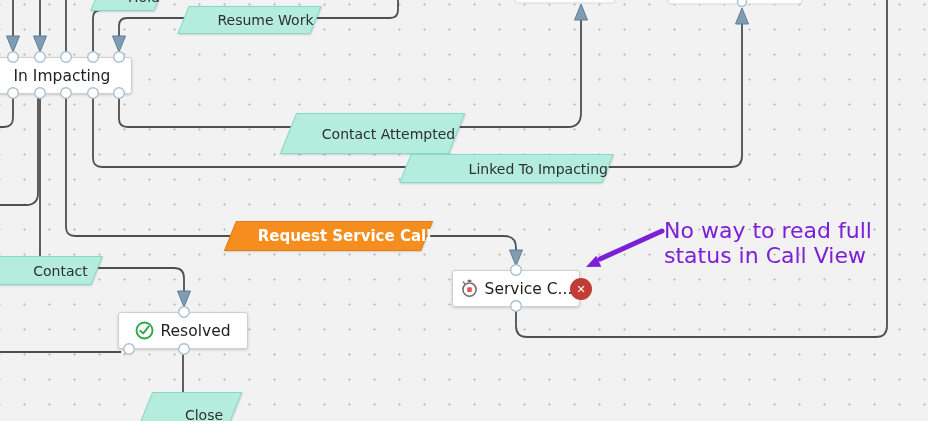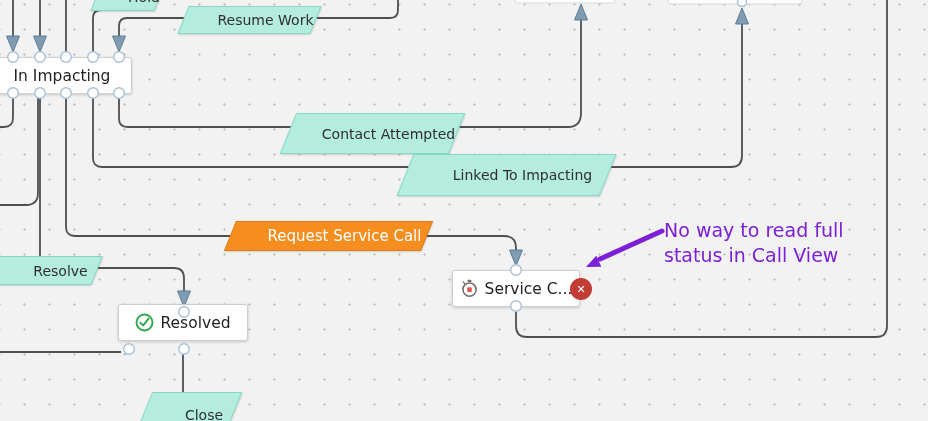--- a/index.html
+++ b/index.html
@@ -22,29 +22,29 @@
     font-size:15.5px;color:#1f1f1f;white-space:nowrap;box-sizing:border-box;
   }
   .plabel{position:absolute;display:flex;align-items:center;justify-content:center;}
   .plabel-bg{
     position:absolute;inset:0;transform:skewX(-22deg);
     background:#b4ecdd;border:1px solid #86d9c6;
     box-shadow:1px 1px 2px rgba(0,0,0,.15);
   }
   .plabel-bg.accent{background:#f68d1f;border-color:#e07f12;}
   .plabel-text{position:relative;font-size:14px;color:#2f2f2f;white-space:nowrap;padding-left:32px;}
-  .plabel-text.accent{color:#ffffff;font-weight:400;font-size:15px;}
+  .plabel-text.accent{color:#ffffff;font-weight:700;font-size:15px;}
   .badge{
     position:absolute;width:22px;height:22px;border-radius:50%;
     background:#c13c35;color:#fff;display:flex;align-items:center;justify-content:center;
     font-size:11px;font-weight:bold;line-height:1;
   }
   .annotation{
     position:absolute;left:664px;top:218px;
-    color:#7c1fd6;font-size:19px;line-height:25px;white-space:nowrap;
+    color:#7c1fd6;font-size:22px;line-height:25px;white-space:nowrap;
   }
   .icon{display:inline-flex;align-items:center;}
 </style>
 </head>
 <body>
 
 <div class="canvas">
 
   <svg class="layer" width="928" height="421">
 
@@ -80,42 +80,42 @@
     <span class="plabel-text">Hold</span>
   </div>
   <div class="plabel" style="left:183px;top:6px;width:133px;height:28px;">
     <div class="plabel-bg"></div>
     <span class="plabel-text">Resume Work</span>
   </div>
   <div class="plabel" style="left:288px;top:113px;width:169px;height:41px;">
     <div class="plabel-bg"></div>
     <span class="plabel-text">Contact Attempted</span>
   </div>
-  <div class="plabel" style="left:405px;top:154px;width:203px;height:42px;">
+  <div class="plabel" style="left:405px;top:154px;width:203px;height:29px;justify-content:flex-end;">
     <div class="plabel-bg"></div>
     <span class="plabel-text">Linked To Impacting</span>
   </div>
   <div class="plabel" style="left:230px;top:221px;width:197px;height:30px;">
     <div class="plabel-bg accent"></div>
     <span class="plabel-text accent">Request Service Call</span>
   </div>
   <div class="plabel" style="left:-8px;top:256px;width:105px;height:29px;">
     <div class="plabel-bg"></div>
-    <span class="plabel-text">Resolve</span>
+    <span class="plabel-text">Contact</span>
   </div>
   <div class="plabel" style="left:143px;top:392px;width:90px;height:46px;">
     <div class="plabel-bg"></div>
     <span class="plabel-text">Close</span>
   </div>
 
   <div class="node" style="left:-8px;top:57px;width:140px;height:37px;">
     <span>In Impacting</span>
   </div>
 
-  <div class="node" style="left:118px;top:304px;width:130px;height:37px;">
+  <div class="node" style="left:118px;top:312px;width:130px;height:37px;">
     <span class="icon">
       <svg width="19" height="19" viewBox="0 0 19 19">
         <circle cx="9.5" cy="9.5" r="8" fill="#ffffff" stroke="#2aa84c" stroke-width="1.9"></circle>
         <polyline points="5.3,9.8 8.2,12.4 13.6,5.6" fill="none" stroke="#2aa84c" stroke-width="1.9" stroke-linecap="round" stroke-linejoin="round"></polyline>
       </svg>
     </span>
     <span>Resolved</span>
   </div>
 
   <div class="node" style="left:452px;top:270px;width:128px;height:37px;">

